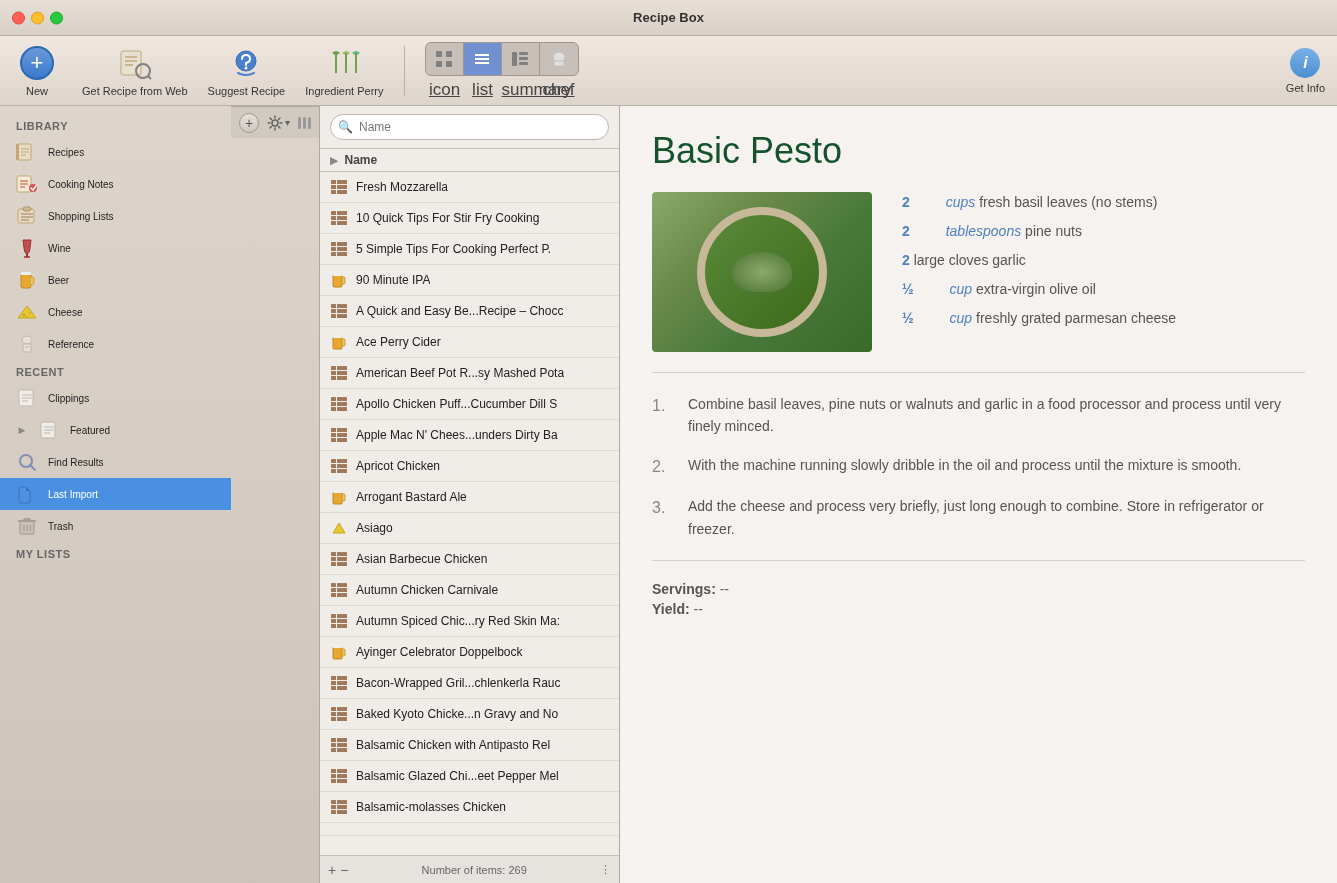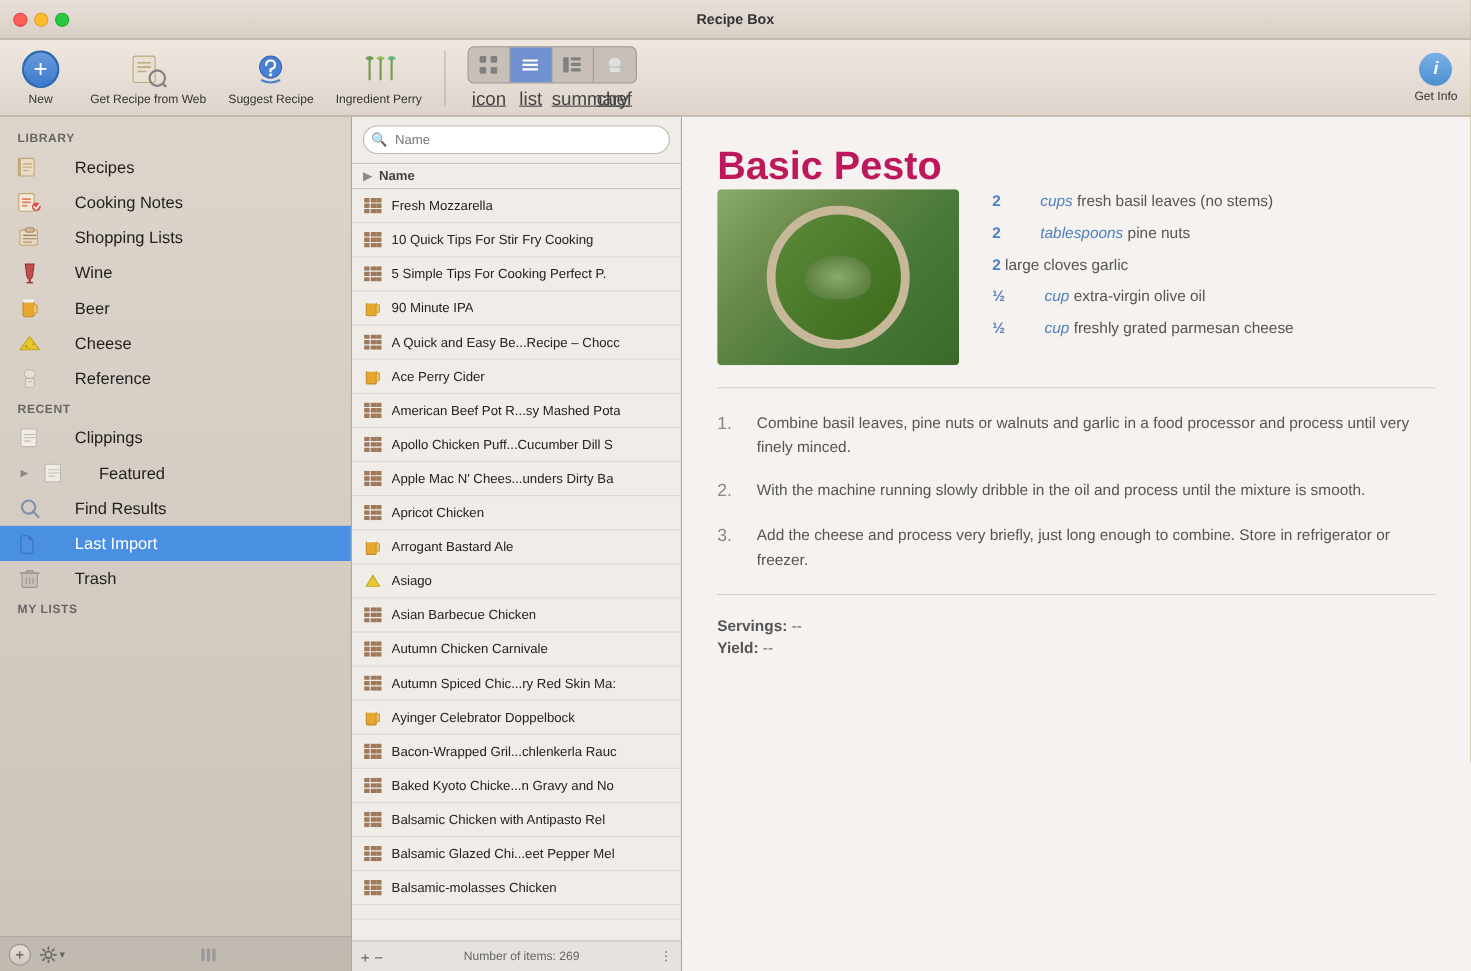--- a/index.html
+++ b/index.html
@@ -124,21 +124,21 @@
       flex: 1;
       overflow: hidden;
     }
 
     
     .sidebar {
       width: 320px;
       background: linear-gradient(180deg, #ddd5cc 0%, #ccc4bb 100%);
       border-right: 1px solid #b0a89f;
       display: flex;
-      flex-direction: column;
+      flex-direction: row;
       flex-shrink: 0;
       overflow: hidden;
     }
     .sidebar-content {
       flex: 1;
       overflow-y: auto;
       padding: 8px 0;
     }
     .sidebar-section-header {
       font-size: 11px;
@@ -162,23 +162,22 @@
     .sidebar-item.active .sidebar-item-label { color: white; }
     .sidebar-item-icon {
       width: 22px;
       height: 22px;
       display: flex;
       align-items: center;
       justify-content: center;
       flex-shrink: 0;
     }
     .sidebar-item-label {
-      font-size: 15px;
+      font-size: 10px;
       color: #222;
-      margin-left: 20px;
     }
     .sidebar-item.active .sidebar-item-label { color: white; }
     .sidebar-expand {
       width: 12px;
       height: 12px;
       display: flex;
       align-items: center;
       justify-content: center;
       color: #888;
       font-size: 9px;
@@ -314,22 +313,23 @@
 
     
     .detail-panel {
       flex: 1;
       background: #f5f2ef;
       overflow-y: auto;
       padding: 24px 32px;
     }
     .recipe-title {
       font-size: 36px;
-      font-weight: 700;
-      color: #be185d;
+      font-weight: 400;
+      color: #14532d;
+      margin-bottom: 20px;
     }
     .recipe-image {
       width: 220px;
       height: 160px;
       border-radius: 4px;
       overflow: hidden;
       flex-shrink: 0;
     }
     .recipe-image-placeholder {
       width: 100%;

